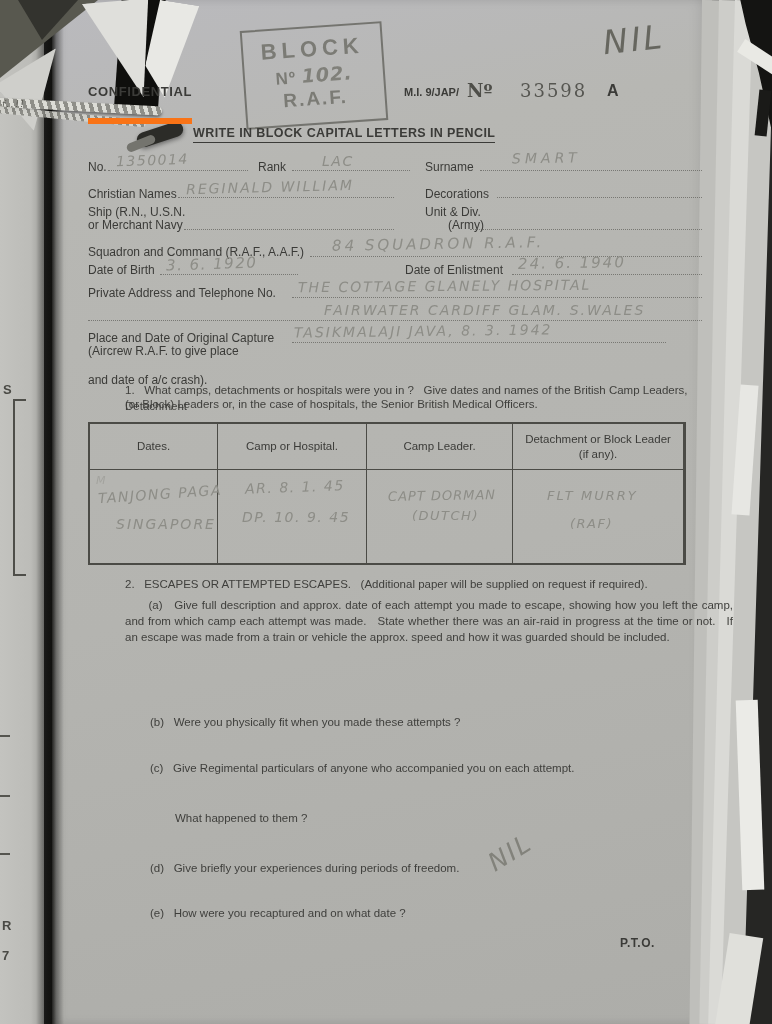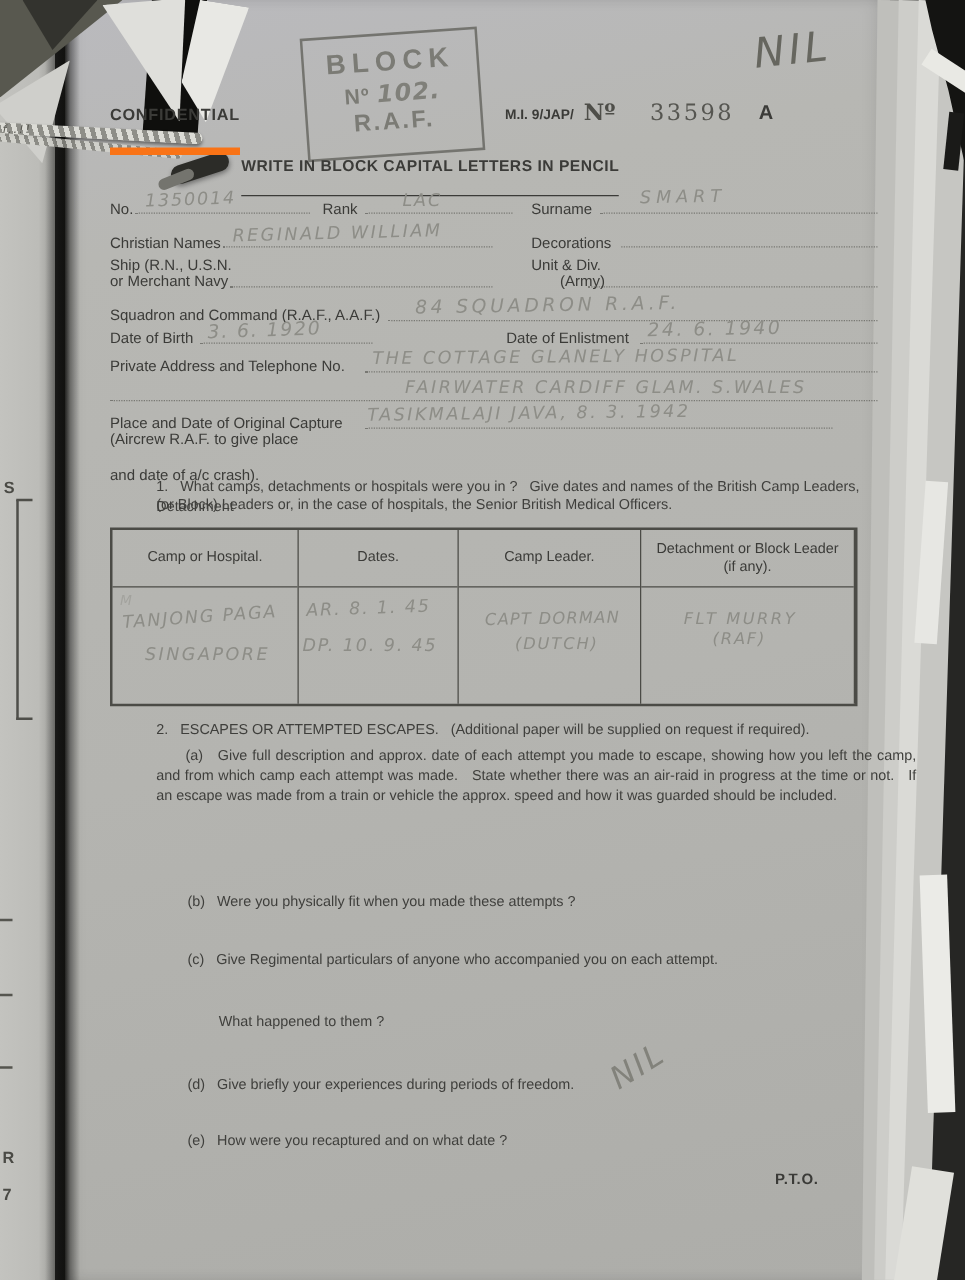--- a/index.html
+++ b/index.html
@@ -47,21 +47,21 @@
   .string-end { left:136px; top:127px; width:48px; height:15px; background:#2c2c28; border-radius:8px; transform:rotate(-18deg); box-shadow:0 2px 4px rgba(0,0,0,0.4); }
   .string-tip { left:126px; top:139px; width:30px; height:9px; background:#74746e; border-radius:5px; transform:rotate(-22deg); }
 
   
   .print { color:#3b3b38; font-size:12px; }
   .print-sm { color:#3f3f3c; font-size:11.5px; line-height:1.4; white-space:pre-wrap;margin-left:40px; }
   .bold { font-weight:bold; }
   .hw { font-family:"DejaVu Sans", sans-serif; font-style:italic; color:#8d8d87; letter-spacing:1.5px; font-size:14px; white-space:nowrap; }
   .dotline { border-bottom:1.6px dotted rgba(70,70,64,0.55); height:1px; }
   .underline2 { border-bottom:6px solid #f97316; padding-bottom:19px; }
-  .underline1 { border-bottom:1.6px solid #3b3b38; padding-bottom:16px; }
+  .underline1 { border-bottom:1.6px solid #3b3b38; padding-bottom:2px; }
 
   
   .stamp { left:243px; top:26px; width:142px; height:99px; border:2.5px solid #74746f;
     transform:rotate(-4deg); color:#7b7b75; text-align:center; padding-top:8px; }
   .stamp .l1 { font-size:22px; font-weight:bold; letter-spacing:5px; }
   .stamp .l2 { font-size:17px; font-weight:bold; letter-spacing:1px; margin-top:2px; }
   .stamp .num { font-family:"DejaVu Sans", sans-serif; font-style:italic; font-size:19px; color:#80807a; }
   .stamp .l3 { font-size:19px; font-weight:bold; letter-spacing:2px; margin-top:1px; }
 
   .serif { font-family:"DejaVu Serif", serif; }
@@ -178,42 +178,42 @@
   <div class="abs print" style="left:88px;top:331px;">Place and Date of Original Capture</div>
   <div class="abs dotline" style="left:292px;top:342px;width:374px;"></div>
   <div class="abs hw" style="left:294px;top:323px;letter-spacing:2px;transform:rotate(-0.7deg);">TASIKMALAJI JAVA, 8. 3. 1942</div>
   <div class="abs print" style="left:88px;top:344px;">(Aircrew R.A.F. to give place</div>
   <div class="abs print" style="left:88px;top:373px;">and date of a/c crash).</div>
 
   <div class="abs print-sm" style="left:85px;top:382px;width:604px;">1.   What camps, detachments or hospitals were you in ?   Give dates and names of the British Camp Leaders,  Detachment</div>
   <div class="abs print-sm" style="left:85px;top:396px;width:604px;">(or Block) Leaders or, in the case of hospitals, the Senior British Medical Officers.</div>
 
   <div class="abs camp-table">
+    <div class="col" style="width:128px;">
+      <div class="th">Dates.</div>
+    </div>
     <div class="col" style="width:149px;">
       <div class="th">Camp or Hospital.</div>
-    </div>
-    <div class="col" style="width:128px;">
-      <div class="th">Dates.</div>
     </div>
     <div class="col" style="width:146px;">
       <div class="th">Camp Leader.</div>
     </div>
     <div class="col" style="width:171px;">
       <div class="th">Detachment or Block Leader (if any).</div>
     </div>
 
     <div class="abs hw" style="left:6px;top:50px;font-size:11px;opacity:.45;letter-spacing:6px;">M</div>
     <div class="abs hw" style="left:8px;top:62px;font-size:14px;transform:rotate(-4deg);">TANJONG PAGA</div>
     <div class="abs hw" style="left:26px;top:92px;font-size:14px;letter-spacing:2px;">SINGAPORE</div>
     <div class="abs hw" style="left:155px;top:55px;font-size:14px;transform:rotate(-2deg);">AR. 8. 1. 45</div>
     <div class="abs hw" style="left:152px;top:85px;font-size:14px;">DP. 10. 9. 45</div>
     <div class="abs hw" style="left:298px;top:64px;font-size:13px;letter-spacing:1px;transform:rotate(-1deg);">CAPT DORMAN</div>
     <div class="abs hw" style="left:322px;top:84px;font-size:13px;">(DUTCH)</div>
     <div class="abs hw" style="left:457px;top:64px;font-size:13px;letter-spacing:2px;text-align:center;">FLT MURRY</div>
-    <div class="abs hw" style="left:480px;top:80px;font-size:13px;">(RAF)</div>
+    <div class="abs hw" style="left:480px;top:92px;font-size:13px;">(RAF)</div>
   </div>
 
   <div class="abs print-sm" style="left:85px;top:576px;width:608px;">2.   ESCAPES OR ATTEMPTED ESCAPES.   (Additional paper will be supplied on request if required).</div>
   <div class="abs print-sm" style="left:85px;top:597px;width:608px;text-align:justify;">      (a)   Give full description and approx. date of each attempt you made to escape, showing how you left the camp,  and from which camp each attempt was made.   State whether there was an air-raid in progress at the time or not.   If an escape was made from a train or vehicle the approx. speed and how it was guarded should be included.</div>
   <div class="abs print-sm" style="left:110px;top:714px;width:560px;">(b)   Were you physically fit when you made these attempts ?</div>
   <div class="abs print-sm" style="left:110px;top:760px;width:560px;">(c)   Give Regimental particulars of anyone who accompanied you on each attempt.</div>
   <div class="abs print-sm" style="left:135px;top:810px;width:400px;">What happened to them ?</div>
   <div class="abs print-sm" style="left:110px;top:860px;width:560px;">(d)   Give briefly your experiences during periods of freedom.</div>
   <div class="abs hw" style="left:487px;top:838px;font-size:25px;color:#82827b;letter-spacing:2px;transform:rotate(-32deg);">NIL</div>
   <div class="abs print-sm" style="left:110px;top:905px;width:560px;">(e)   How were you recaptured and on what date ?</div>

